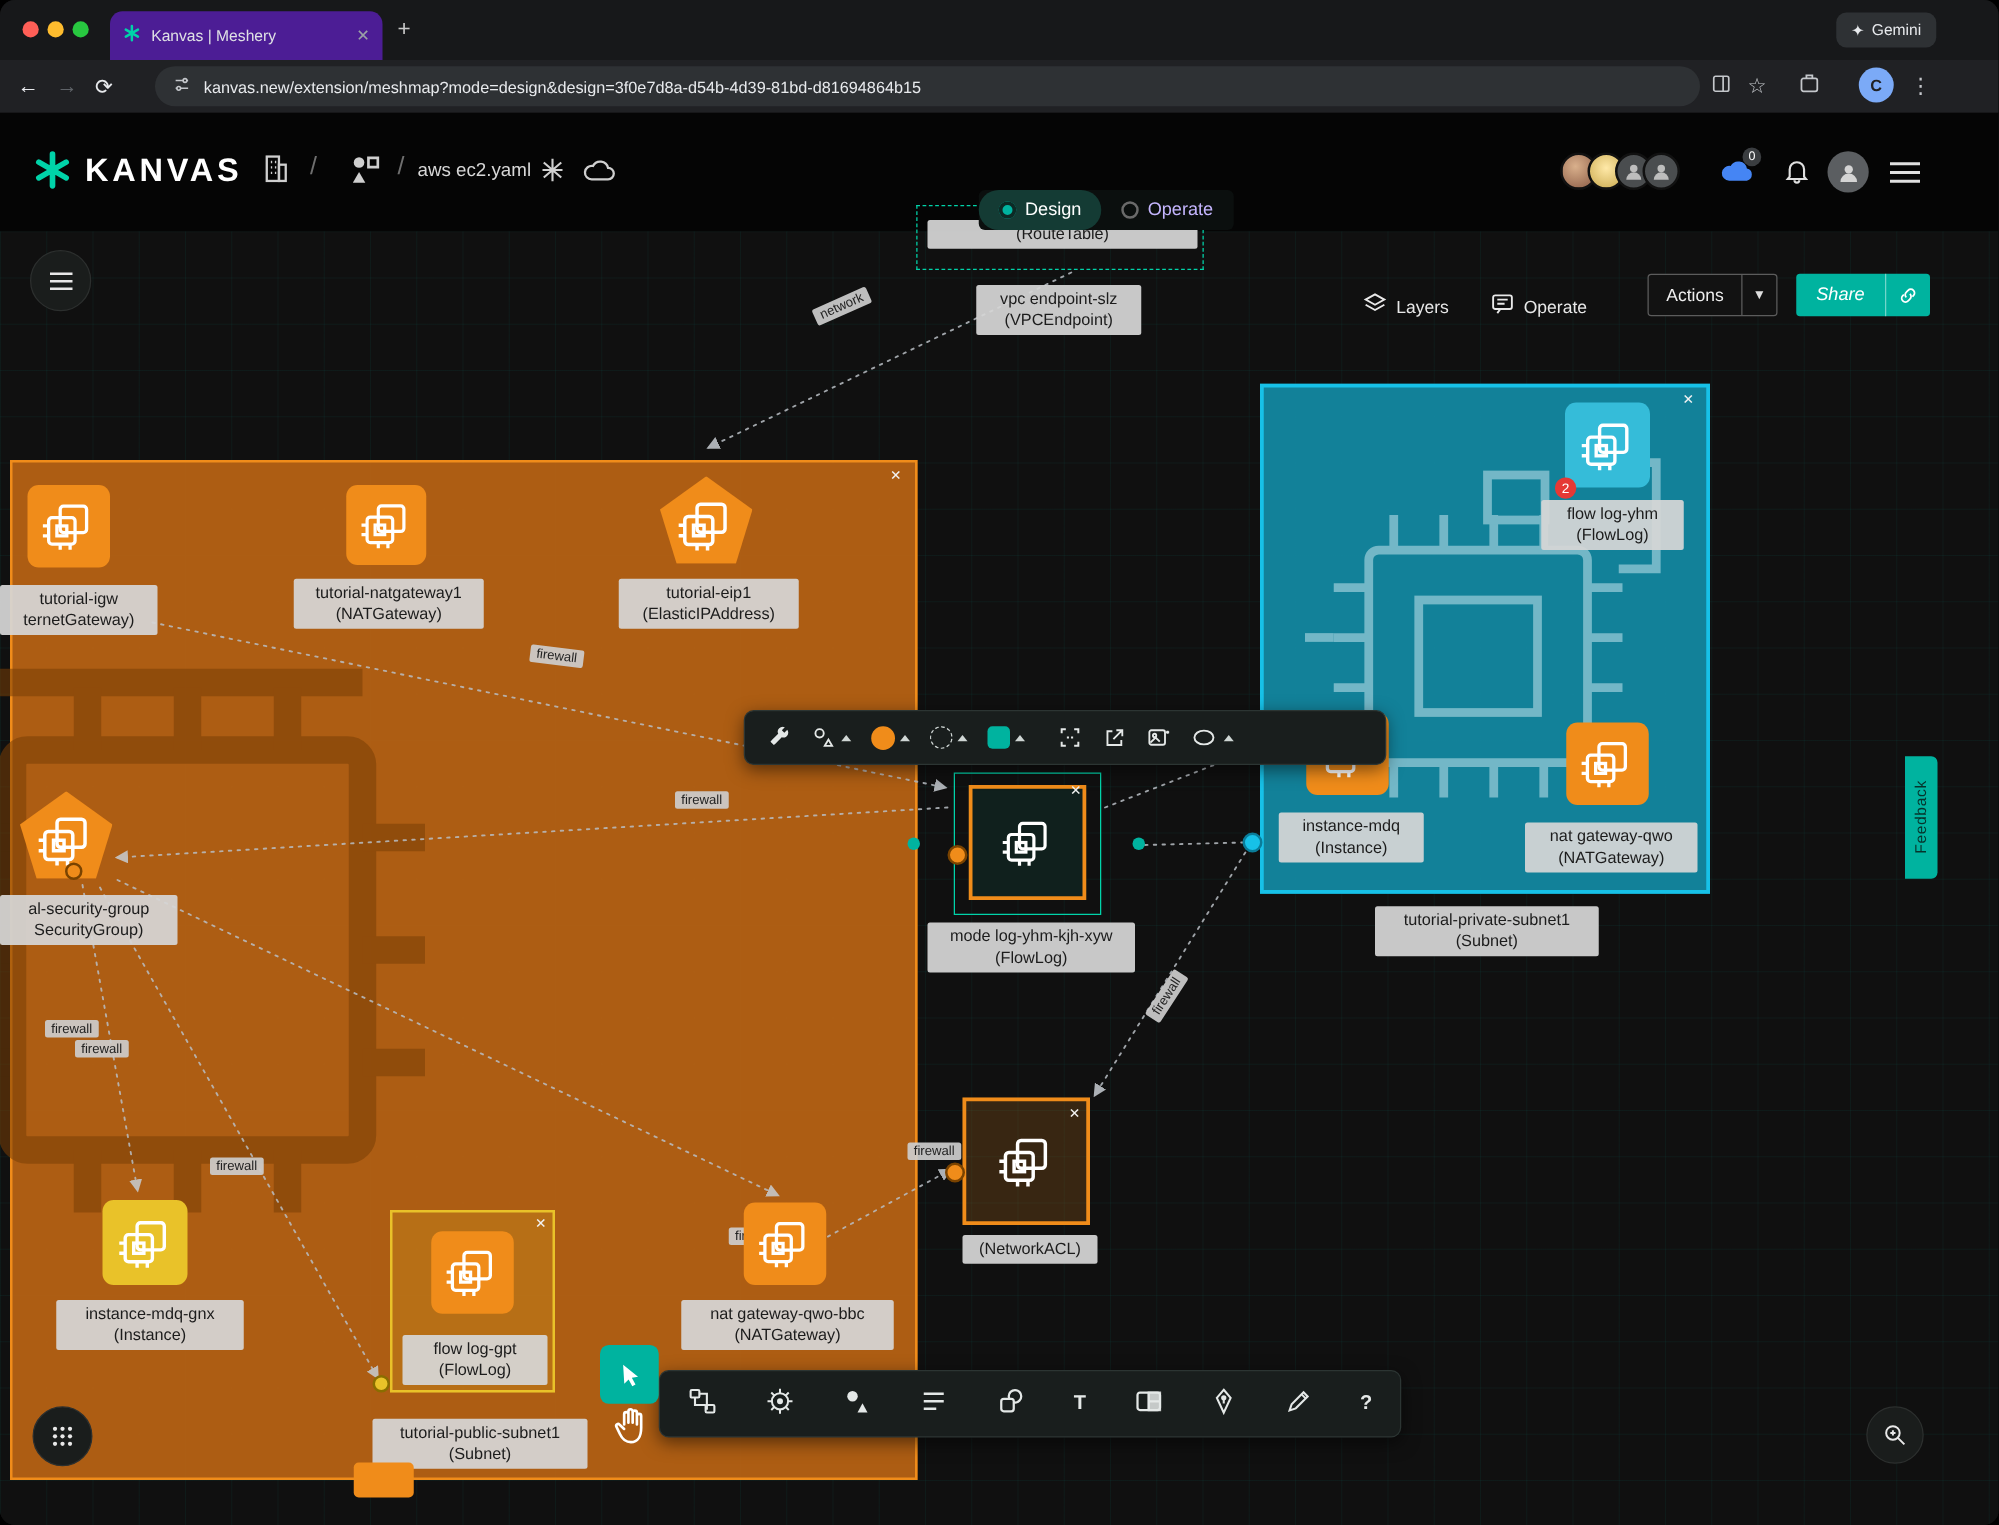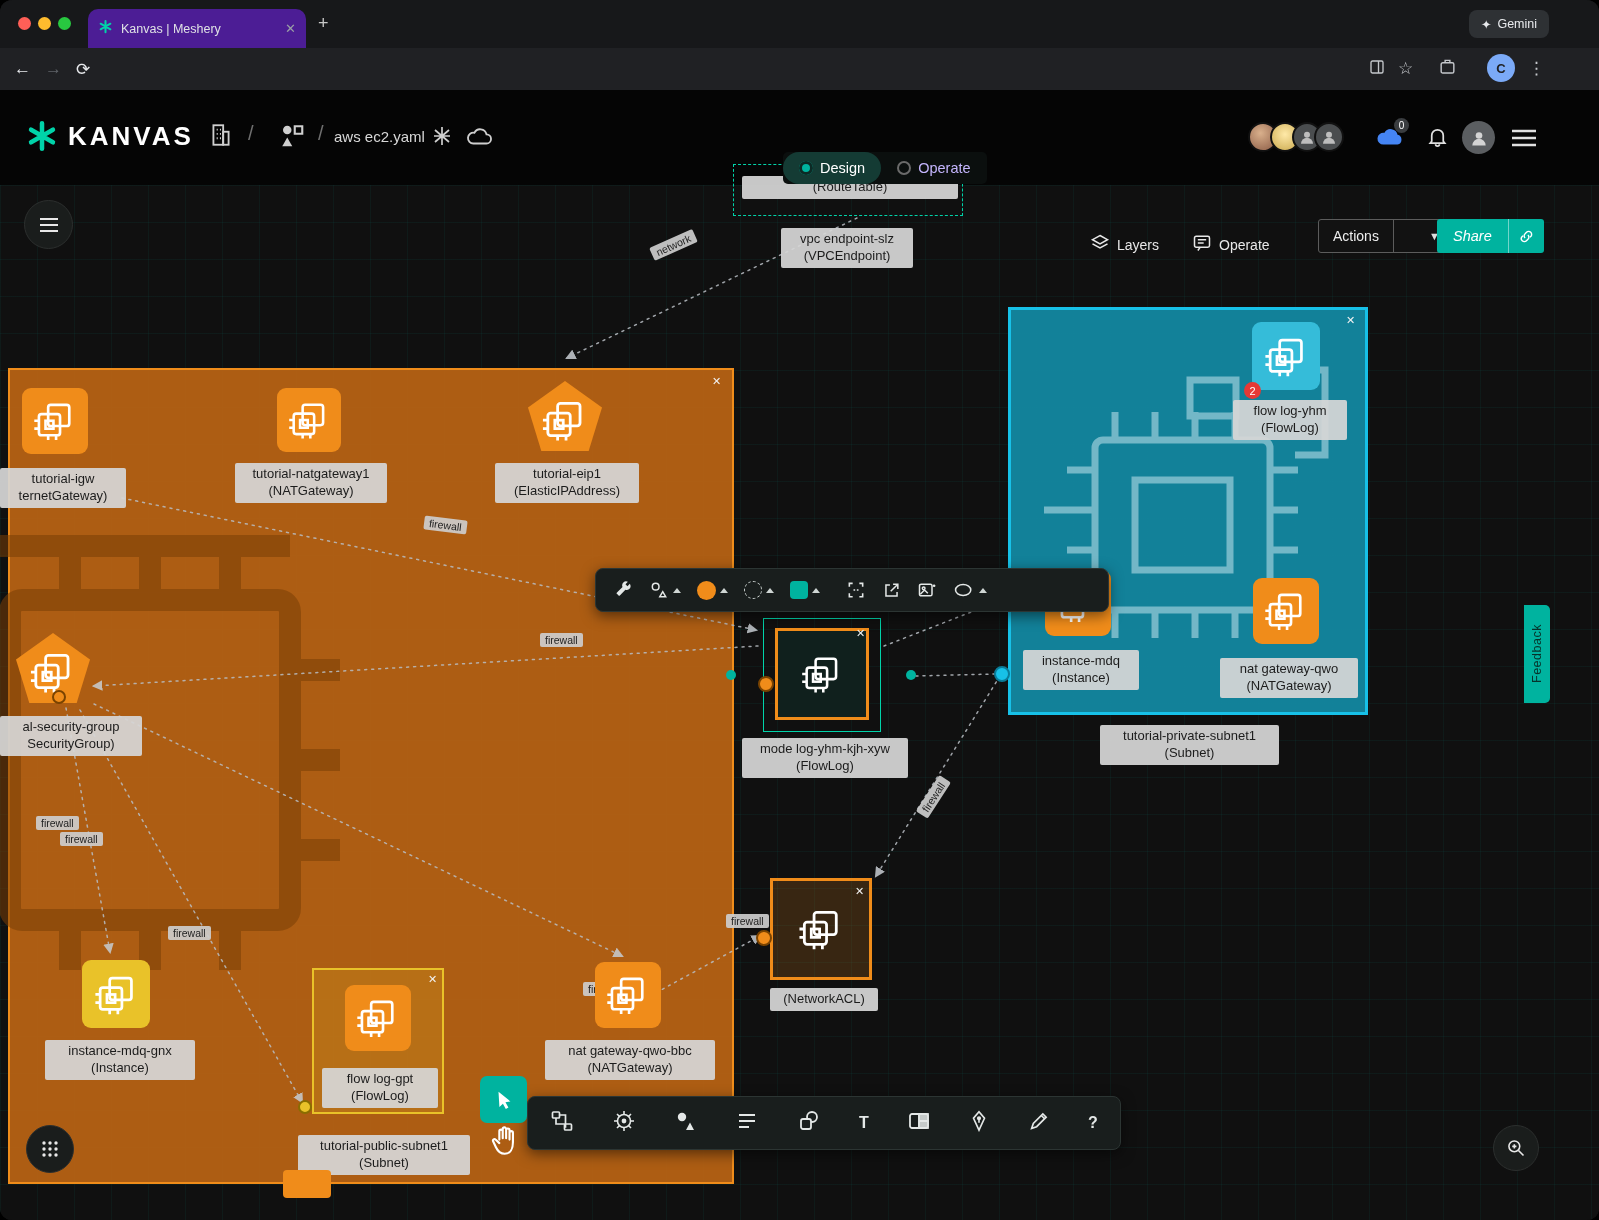--- a/index.html
+++ b/index.html
@@ -34,21 +34,21 @@
   .crumb-sep{color:#6f6f6f;font-size:20px;}
   .filename{color:#d8d8d8;font-size:15px;}
   .avatar{width:30px;height:30px;border-radius:50%;border:2px solid #111;box-sizing:border-box;}
 
   .toggle{display:flex;background:#0b0f0e;border-radius:5px;z-index:7;height:32px;}
   .tseg{display:flex;align-items:center;gap:7px;padding:0 16px;font-size:14.5px;color:#c4b5fd;border-radius:5px;}
   .tseg.active{background:#143b34;color:#fff;border-radius:16px;}
   .tdot{width:14px;height:14px;border-radius:50%;}
 
   .tbtn{display:flex;align-items:flex-end;gap:7px;color:#e8e8e8;font-size:14px;height:34px;z-index:5;}
-  .actions-btn{display:flex;align-items:stretch;border:1px solid #5c5c5c;border-radius:3px;background:#121212;color:#eee;font-size:14px;height:34px;box-sizing:border-box;z-index:5;gap:27px;}
+  .actions-btn{display:flex;align-items:stretch;border:1px solid #5c5c5c;border-radius:3px;background:#121212;color:#eee;font-size:14px;height:34px;box-sizing:border-box;z-index:5;}
   .actions-label{display:flex;align-items:center;padding:0 14px;border-right:1px solid #5c5c5c;}
   .actions-caret{display:flex;align-items:center;padding:0 8px;font-size:11px;color:#ddd;}
   .share-btn{display:flex;align-items:stretch;background:#00b39f;border-radius:3px;color:#fff;font-size:14.5px;height:34px;z-index:5;}
   .share-label{display:flex;align-items:center;padding:0 16px;border-right:1px solid rgba(255,255,255,.45);font-style:italic;}
   .share-link{display:flex;align-items:center;padding:0 9px;}
 
   .fab{border-radius:50%;background:#1a1d1c;border:1px solid #2c2f2e;display:flex;align-items:center;justify-content:center;z-index:7;}
 
   
   .subnet-orange{background:rgba(187,100,20,.92);border:2px solid #f08c1a;z-index:1;}
@@ -105,20 +105,30 @@
     <div class="gemini">
       <span>✦</span>
       <span>Gemini</span>
     </div>
   </div>
 
   <div class="urlrow">
     <span class="navbtn">←</span>
     <span class="navbtn dim">→</span>
     <span class="navbtn">⟳</span>
+    <div class="urlpill">
+      <span class="uricon">
+        <svg width="15" height="15" viewBox="0 0 24 24" fill="none" stroke="#c4c7cb" stroke-width="2">
+            <path d="M4 7h10M18 7h2M4 17h2M10 17h10"></path>
+            <circle cx="16" cy="7" r="2.4"></circle>
+            <circle cx="8" cy="17" r="2.4"></circle>
+          </svg>
+      </span>
+      <span class="urltext">kanvas.new/extension/meshmap?mode=design&amp;design=3f0e7d8a-d54b-4d39-81bd-d81694864b15</span>
+    </div>
     <span class="rowicon" style="left:1368px">
       <svg width="18" height="18" viewBox="0 0 24 24" fill="none" stroke="#c4c7cb" stroke-width="1.8">
           <rect x="4" y="4" width="16" height="16" rx="2"></rect>
           <path d="M14 4v16"></path>
         </svg>
     </span>
     <span class="rowicon" style="left:1398px;font-size:17px">☆</span>
     <span class="rowicon" style="left:1438px">
       <svg width="19" height="19" viewBox="0 0 24 24" fill="none" stroke="#c4c7cb" stroke-width="1.8">
           <rect x="4" y="6" width="16" height="13" rx="2"></rect>

